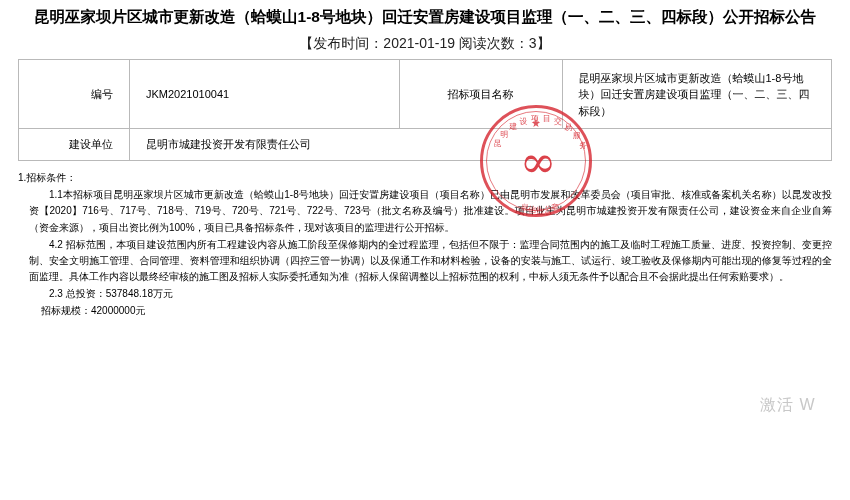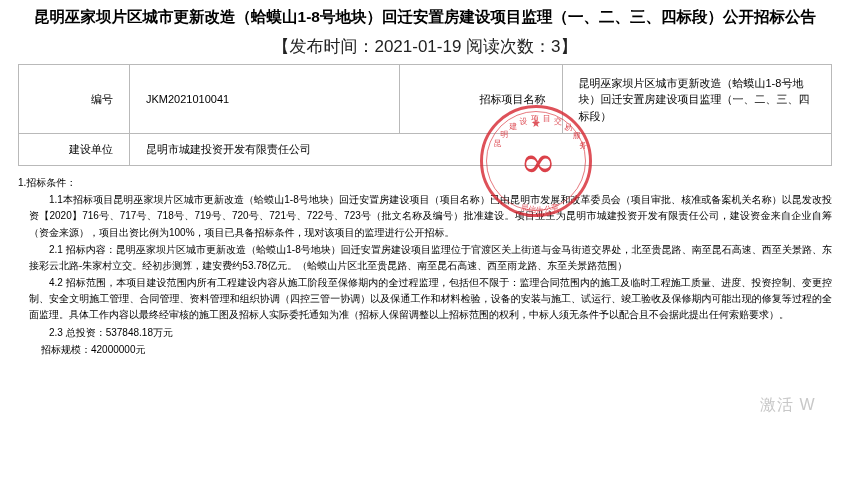--- a/index.html
+++ b/index.html
@@ -24,21 +24,21 @@
   .doc-title {
     font-size: 15.5px;
     font-weight: bold;
     line-height: 1.45;
     text-align: center;
     padding: 6px 8px 0 8px;
     letter-spacing: 0px;
   }
   .meta-line {
     text-align: center;
-    font-size: 17px;
+    font-size: 14px;
     color: #222;
     margin-top: 7px;
     margin-bottom: 6px;
   }
   .info-table {
     width: 814px;
     margin: 0 auto;
     border-collapse: collapse;
     table-layout: fixed;
   }
@@ -49,21 +49,21 @@
     vertical-align: middle;
     line-height: 1.5;
   }
   .cell-label {
     width: 78px;
     text-align: right;
     white-space: nowrap;
   }
   .cell-label-wide {
     width: 130px;
-    text-align: right;
+    text-align: center;
     white-space: nowrap;
   }
   .cell-value {
     text-align: left;
   }
   .row-tall td {
     height: 54px;
   }
   .body-text {
     width: 814px;
@@ -183,21 +183,20 @@
       <tr>
         <td class="cell-label">建设单位</td>
         <td class="cell-value" colspan="3">昆明市城建投资开发有限责任公司</td>
       </tr>
     </tbody>
   </table>
 
   <div class="body-text">
     <p class="indent1">1.招标条件：</p>
     <p class="indent3">1.1本招标项目昆明巫家坝片区城市更新改造（蛤蟆山1-8号地块）回迁安置房建设项目（项目名称）已由昆明市发展和改革委员会（项目审批、核准或备案机关名称）以昆发改投资【2020】716号、717号、718号、719号、720号、721号、722号、723号（批文名称及编号）批准建设。项目业主为昆明市城建投资开发有限责任公司，建设资金来自企业自筹（资金来源），项目出资比例为100%，项目已具备招标条件，现对该项目的监理进行公开招标。</p>
-    <p class="indent3">2.1 招标内容：昆明巫家坝片区城市更新改造（蛤蟆山1-8号地块）回迁安置房建设项目监理位于官渡区关上街道与金马街道交界处，北至贵昆路、南至昆石高速、西至关景路、东接彩云北路-朱家村立交。经初步测算，建安费约53.78亿元。（蛤蟆山片区北至贵昆路、南至昆石高速、西至雨龙路、东至关景路范围）</p>
     <p class="indent3">4.2 招标范围，本项目建设范围内所有工程建设内容从施工阶段至保修期内的全过程监理，包括但不限于：监理合同范围内的施工及临时工程施工质量、进度、投资控制、变更控制、安全文明施工管理、合同管理、资料管理和组织协调（四控三管一协调）以及保通工作和材料检验，设备的安装与施工、试运行、竣工验收及保修期内可能出现的修复等过程的全面监理。具体工作内容以最终经审核的施工图及招标人实际委托通知为准（招标人保留调整以上招标范围的权利，中标人须无条件予以配合且不会据此提出任何索赔要求）。</p>
     <p class="indent3">2.3 总投资：537848.18万元</p>
     <p class="indent4">招标规模：42000000元</p>
   </div>
 
   <div class="seal">
     <div class="ring"></div>
     <div class="inner-ring"></div>
     <div class="arc-text">
       <span style="transform: rotate(-62deg) translate(0,-48px) rotate(62deg);">昆</span>

